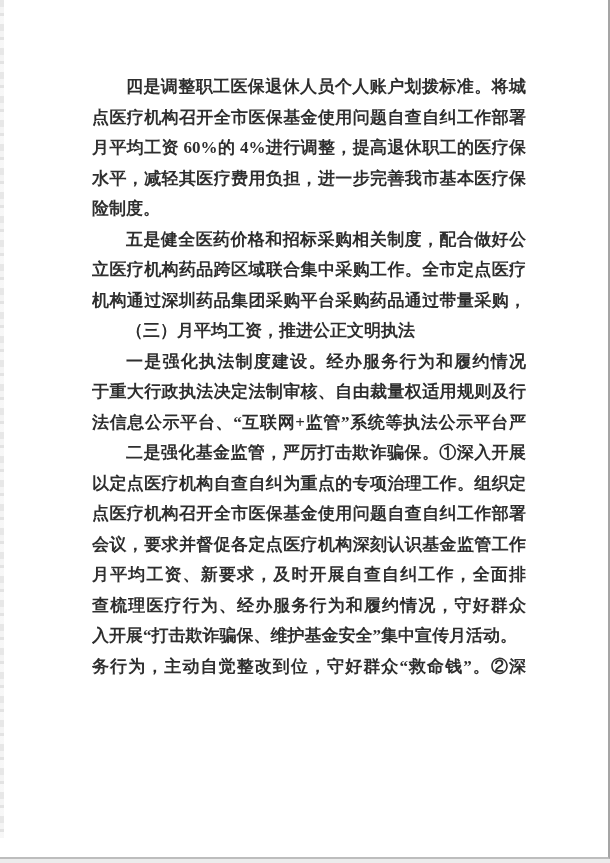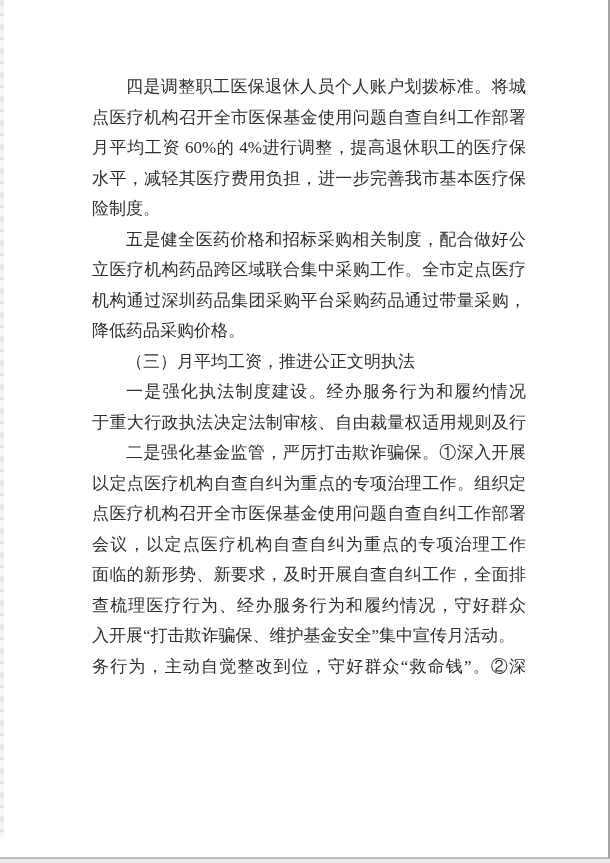--- a/index.html
+++ b/index.html
@@ -18,20 +18,21 @@
   .scan-page {
     position: absolute;
     left: 0;
     top: 0;
     width: 610px;
     height: 859px;
     box-sizing: border-box;
     background: #ffffff;
     border-right: 2px solid #a5a5a5;  
     border-bottom: 2px solid #bdbdbd; 
+    font-weight: bold;
   }
   
   .left-edge-artifact {
     position: absolute;
     left: 0;
     top: 0;
     width: 4px;
     height: 838px;
     background: repeating-linear-gradient(
       to bottom,
@@ -72,33 +73,33 @@
         <div class="line first">四是调整职工医保退休人员个人账户划拨标准。将城</div>
         <div class="line">点医疗机构召开全市医保基金使用问题自查自纠工作部署</div>
         <div class="line">月平均工资 60%的 4%进行调整，提高退休职工的医疗保障</div>
         <div class="line">水平，减轻其医疗费用负担，进一步完善我市基本医疗保</div>
         <div class="line last">险制度。</div>
       </div>
       <div class="para body">
         <div class="line first">五是健全医药价格和招标采购相关制度，配合做好公</div>
         <div class="line">立医疗机构药品跨区域联合集中采购工作。全市定点医疗</div>
         <div class="line">机构通过深圳药品集团采购平台采购药品通过带量采购，</div>
-        <div class="line last">降低药品采购价格。</div>
       </div>
       <div class="para heading">
         <div class="line first last">（三）月平均工资，推进公正文明执法</div>
       </div>
       <div class="para body">
         <div class="line first">一是强化执法制度建设。经办服务行为和履约情况</div>
         <div class="line">于重大行政执法决定法制审核、自由裁量权适用规则及行</div>
+        <div class="line">法信息公示平台、“互联网+监管”系统等执法公示平台严</div>
       </div>
       <div class="para body">
         <div class="line first">二是强化基金监管，严厉打击欺诈骗保。①深入开展</div>
         <div class="line">以定点医疗机构自查自纠为重点的专项治理工作。组织定</div>
         <div class="line">点医疗机构召开全市医保基金使用问题自查自纠工作部署</div>
-        <div class="line">会议，以定点医疗机构自查自纠为重点的专项治理工作</div>
-        <div class="line">面临的新形势、新要求，及时开展自查自纠工作，全面排</div>
+        <div class="line">会议，要求并督促各定点医疗机构深刻认识基金监管工作</div>
+        <div class="line">月平均工资、新要求，及时开展自查自纠工作，全面排</div>
         <div class="line">查梳理医疗行为、经办服务行为和履约情况，守好群众</div>
         <div class="line last">入开展“打击欺诈骗保、维护基金安全”集中宣传月活动。</div>
         <div class="line">务行为，主动自觉整改到位，守好群众“救命钱”。②深</div>
       </div>
     </div>
 </div>
 
 </body></html>

